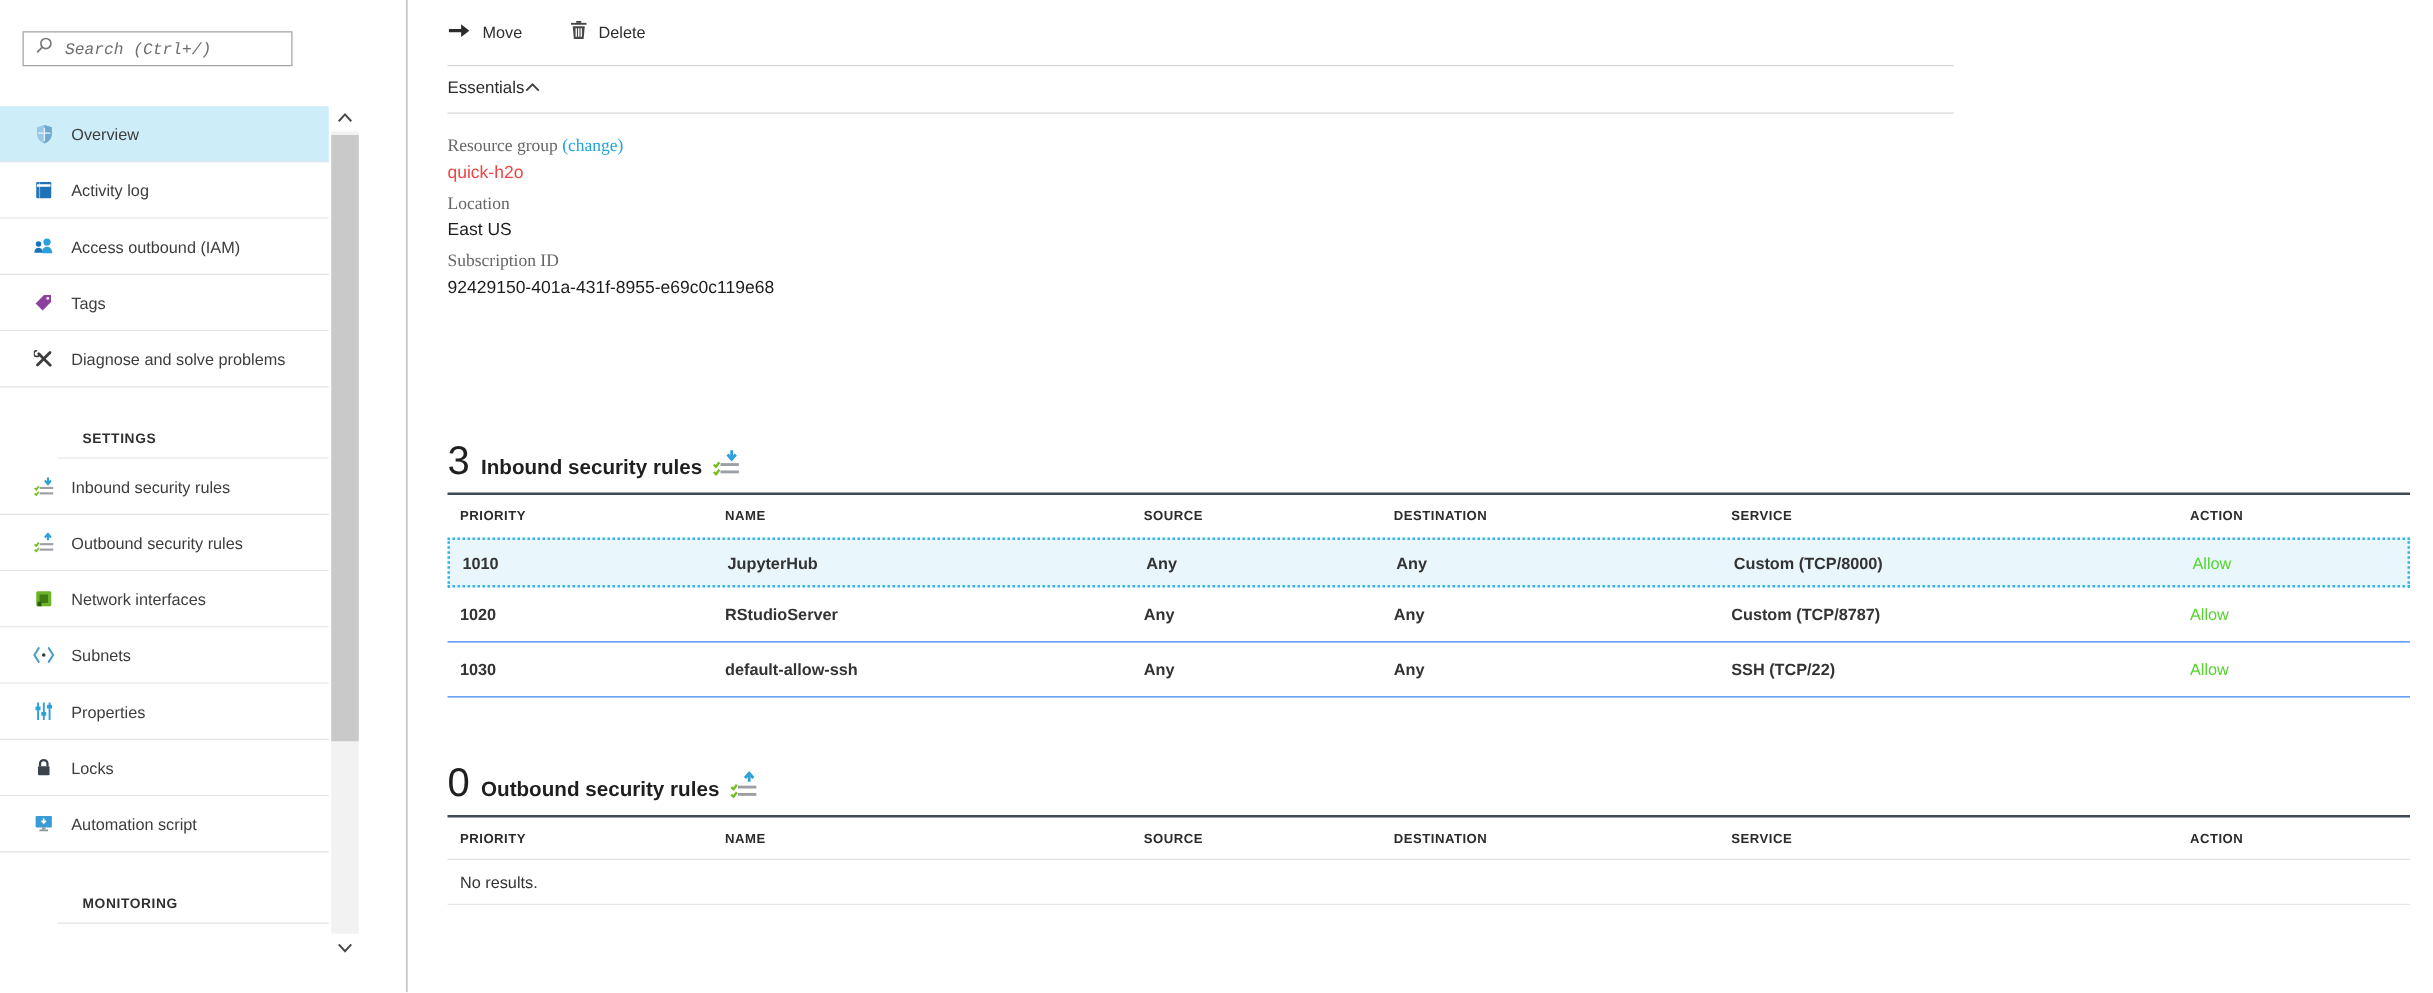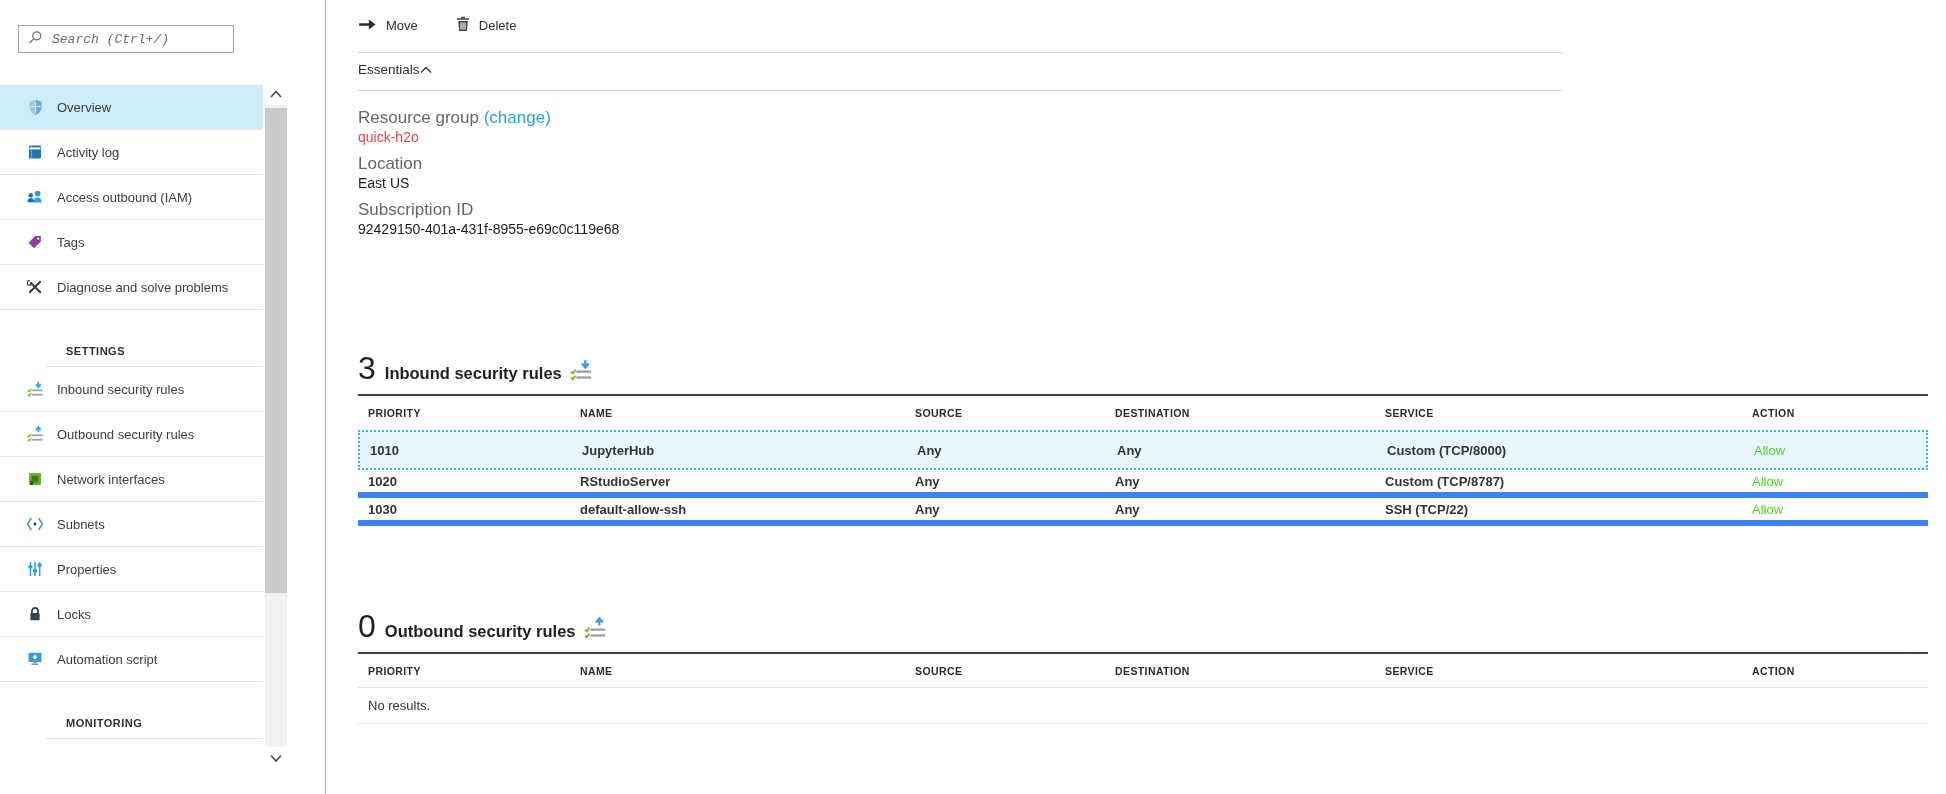--- a/index.html
+++ b/index.html
@@ -48,37 +48,37 @@
   .tb-btn{ display:flex; align-items:center; gap:9px; font-size:13px; color:#2e2e2e; cursor:pointer; background:none; border:none; font-family:inherit; }
   .hrule{ position:absolute; left:358px; width:1205px; height:1px; background:#d8d8d8; }
   .rule-toolbar{ top:52px; } .rule-essentials{ top:90px; }
 
   .essentials-toggle{ position:absolute; left:358px; top:62px; display:flex; align-items:center; font-size:13.5px; color:#2b2b2b; cursor:pointer; }
 
   
   .ess-col{ position:absolute; top:108px; }
   .ess-left{ left:358px; } .ess-right{ left:1145px; }
   .ess-field{ margin-bottom:7px; }
-  .ess-label{ font-size:17px; color:#666; line-height:19px; }
+  .ess-label{ font-size:14px; color:#666; line-height:19px;font-family:Liberation Serif, serif; }
   .change-link{ color:#24a2dc; cursor:pointer; }
   .ess-value{ font-size:14px; color:#1c1c1c; line-height:20px; }
   .ess-value.link{ color:#ef4444; cursor:pointer; }
 
   
   .sec-head{ position:absolute; left:358px; display:flex; align-items:baseline; }
   .sec-count{ font-size:32px; font-weight:400; color:#1f1f1f; }
   .sec-title{ margin-left:9px; font-size:16.5px; font-weight:bold; color:#1f1f1f; }
   .sec-icon{ margin-left:8px; position:relative; top:3px; }
   .sec-underline{ position:absolute; left:358px; width:1570px; height:2px; background:#3e4955; }
 
   .tbl{ position:absolute; left:358px; width:1570px; }
   .trow{ display:grid; grid-template-columns:212px 335px 200px 270px 367px 186px; align-items:center; }
   .trow > div{ padding-left:10px; }
   .thead{ height:34px; font-size:10.5px; font-weight:bold; letter-spacing:0.4px; color:#2b2b2b; }
-  .tdata{ height:28px; font-size:13px; font-weight:bold; color:#333; border-bottom:6px solid #3b82f6; cursor:pointer; }
+  .tdata{ height:44px; font-size:13px; font-weight:bold; color:#333; border-bottom:1px solid #3b82f6; cursor:pointer; }
   .tdata.selected{ background:#e9f6fc; border:2px dotted #35b4e5; height:40px; }
   .cell-action{ color:#54d42c; font-weight:400; }
   .tempty{ height:36px; display:flex; align-items:center; padding-left:10px; font-size:13px; color:#333; border-bottom:1px solid #e6e6e6; }
   .thead-bordered{ border-bottom:1px solid #e0e0e0; }
 </style>
 </head>
 <body>
 
 <div class="page">
 

